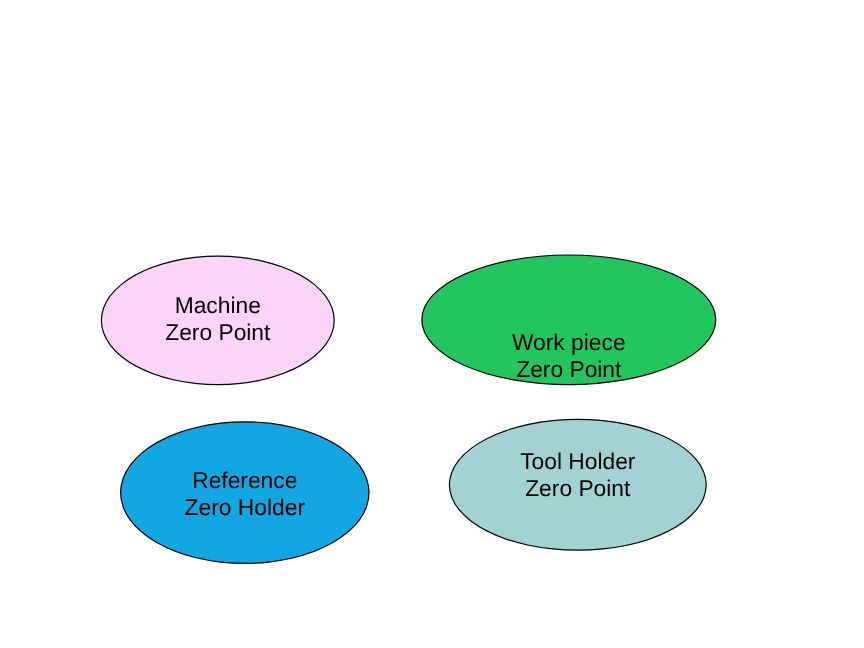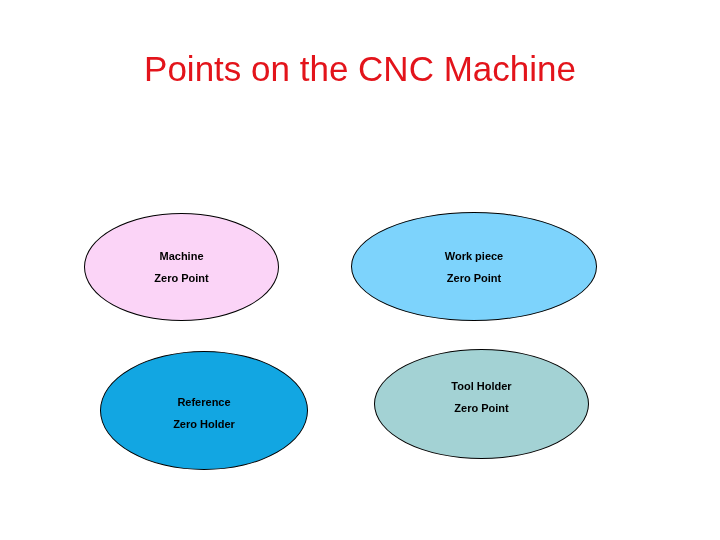--- a/index.html
+++ b/index.html
@@ -39,55 +39,55 @@
     border: 1px solid #000000;
     border-radius: 50%;
     box-sizing: border-box;
     display: flex;
     align-items: center;
     justify-content: center;
   }
   .node-label {
     text-align: center;
     font-family: "Liberation Sans", "DejaVu Sans", sans-serif;
-    font-size: 11px;
-    font-weight: bold;
+    font-size: 19px;
+    font-weight: normal;
     line-height: 22px;
     color: #000000;
     white-space: pre-line;
     padding: 0 6px;
   }
 
   
   #node-machine-zero-point {
     left: 84px;  top: 213px;  width: 195px;  height: 108px;
     background: #fbd4f7;
   }
   #node-workpiece-zero-point {
     left: 351px; top: 212px;  width: 246px;  height: 109px;
-    background: #7dd3fc;
+    background: #22c55e;
+    align-items: flex-end;
   }
   #node-reference-zero-point {
     left: 100px; top: 351px;  width: 208px;  height: 119px;
     background: #12a6e2;
   }
   #node-toolholder-zero-point {
     left: 374px; top: 349px;  width: 215px;  height: 110px;
     background: #a3d2d4;
   }
   
   #node-toolholder-zero-point .node-label { transform: translateY(-7px); }
   #node-reference-zero-point .node-label  { transform: translateY(2px); }
 </style>
 </head>
 <body>
 
 <div id="slide">
 
-  <div id="slide-title">Points on the CNC Machine</div>
 
   <div class="node" id="node-machine-zero-point">
     <span class="node-label">Machine
 Zero Point</span>
   </div>
 
   <div class="node" id="node-workpiece-zero-point">
     <span class="node-label">Work piece
 Zero Point</span>
   </div>

